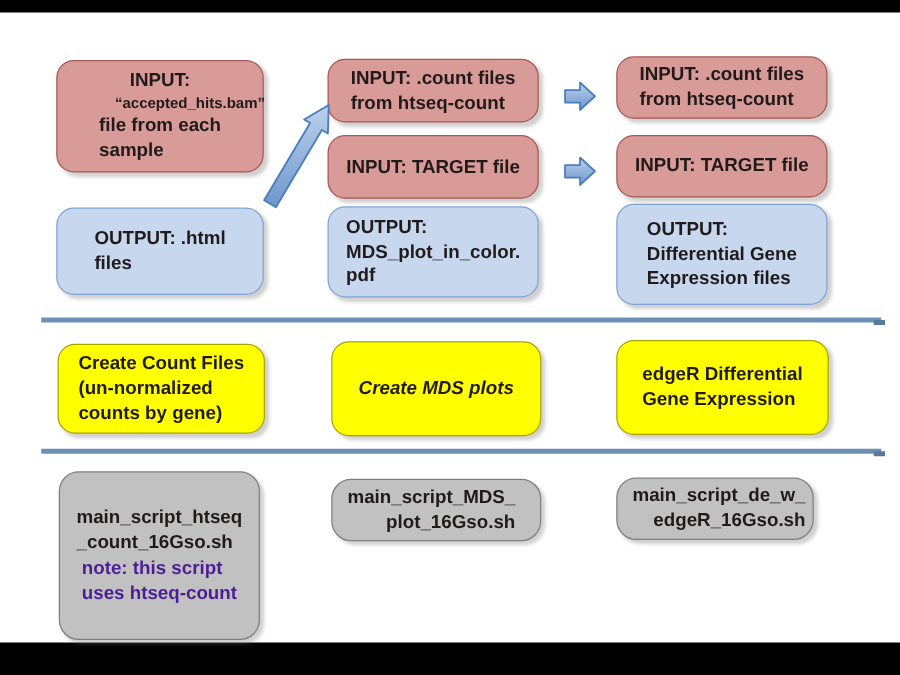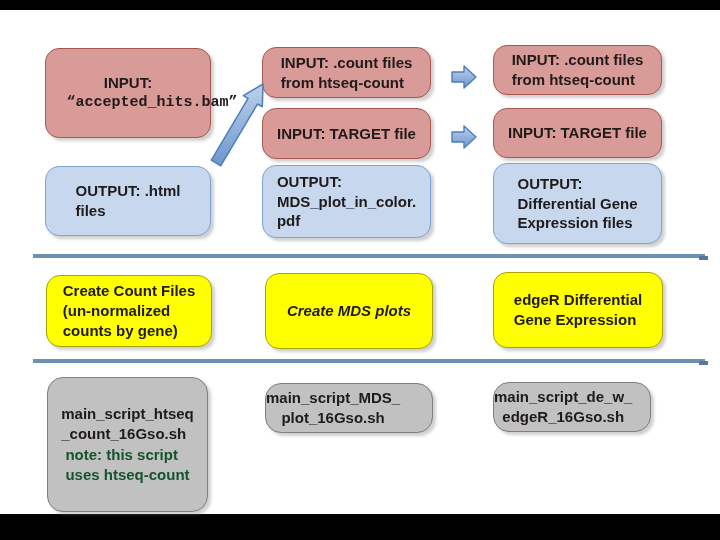--- a/index.html
+++ b/index.html
@@ -14,44 +14,46 @@
          align-items:center; font-weight:700; color:#201a1a;
          font-size:15px; line-height:1.32; border-radius:14px;
          box-shadow:3px 3px 3px rgba(120,120,120,0.35); }
   .box span { white-space:pre-line; }
 
   .box-input  { background:#d99b97; border:1.6px solid #a85751; }
   .box-output { background:#c6d7ee; border:1.6px solid #7da4d4; }
   .box-action { background:#ffff00; border:1.6px solid #aaa400; }
   .box-script { background:#c1c1c1; border:1.6px solid #7f7f7f; border-radius:16px; }
 
-  .left-align { align-items:flex-start; text-align:center; }
+  .left-align { align-items:flex-start; text-align:right; padding-left:12px; }
 
-  .mono { font-family:Liberation Mono, monospace; font-size:15px;margin-left:48px; }
-  .note { color:#14532d; margin-top:1px; }
+  .mono { font-family:Liberation Sans, sans-serif; font-size:12px;margin-left:48px; }
+  .note { color:#4c1d95; margin-top:1px; }
   .url  { color:#4472c4; font-size:9px; line-height:1.3; margin-top:3px; }
 
   .sep { position:absolute; left:33px; width:672px; height:4px; background:#6d90b5; }
   .sep::after { content:""; position:absolute; right:-3px; top:2px; width:9px; height:4px; background:#58799c; }
   .sep-1 { top:254px; }
   .sep-2 { top:359px; }
 
   .arrows { position:absolute; left:0; top:0; pointer-events:none; }
 </style>
 </head>
 <body>
 
 <div class="stage">
 
   <div class="bar bar-top"></div>
   <div class="bar bar-bottom"></div>
 
   <div class="box box-input" style="left:45px;top:48px;width:166px;height:90px;">
     <span>INPUT:</span>
     <span class="mono">“accepted_hits.bam”</span>
+    <span>file from each
+sample</span>
   </div>
 
   <div class="box box-output" style="left:45px;top:166px;width:166px;height:70px;">
     <span>OUTPUT: .html
 files</span>
   </div>
 
   <div class="box box-action" style="left:46px;top:275px;width:166px;height:72px;">
     <span>Create Count Files
 (un-normalized

